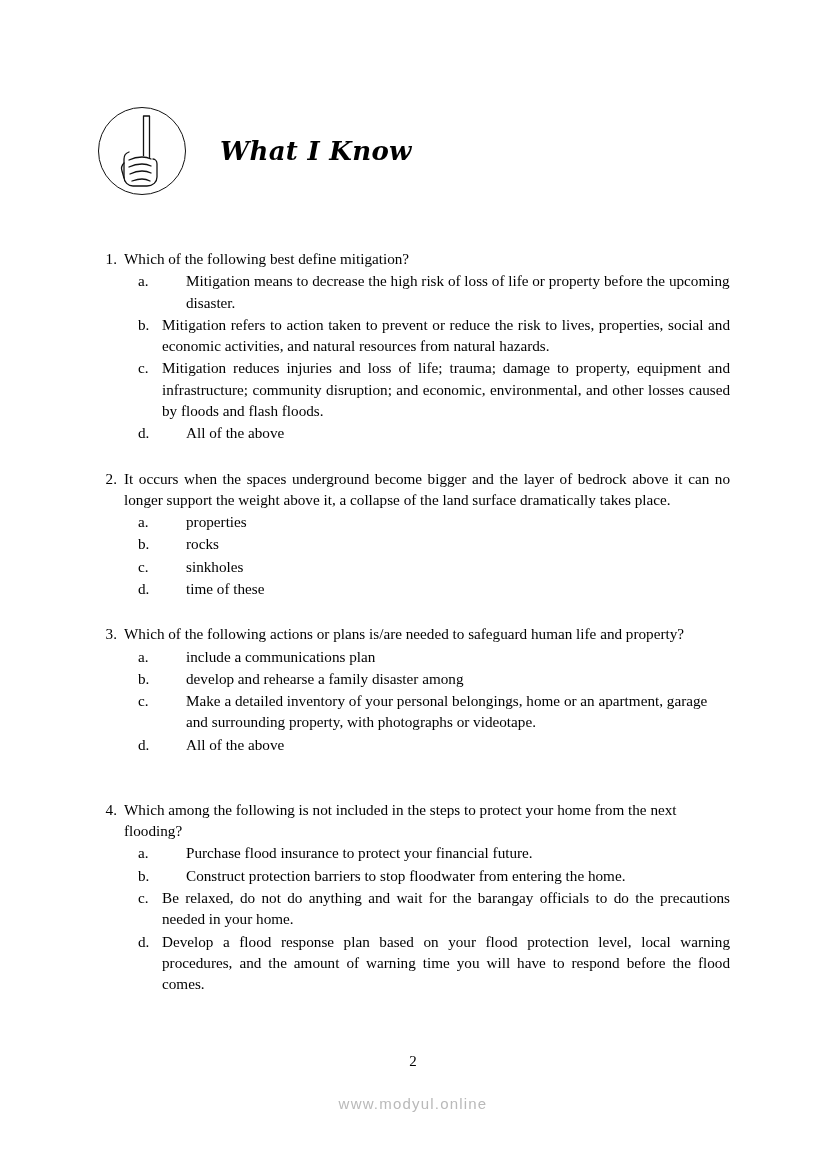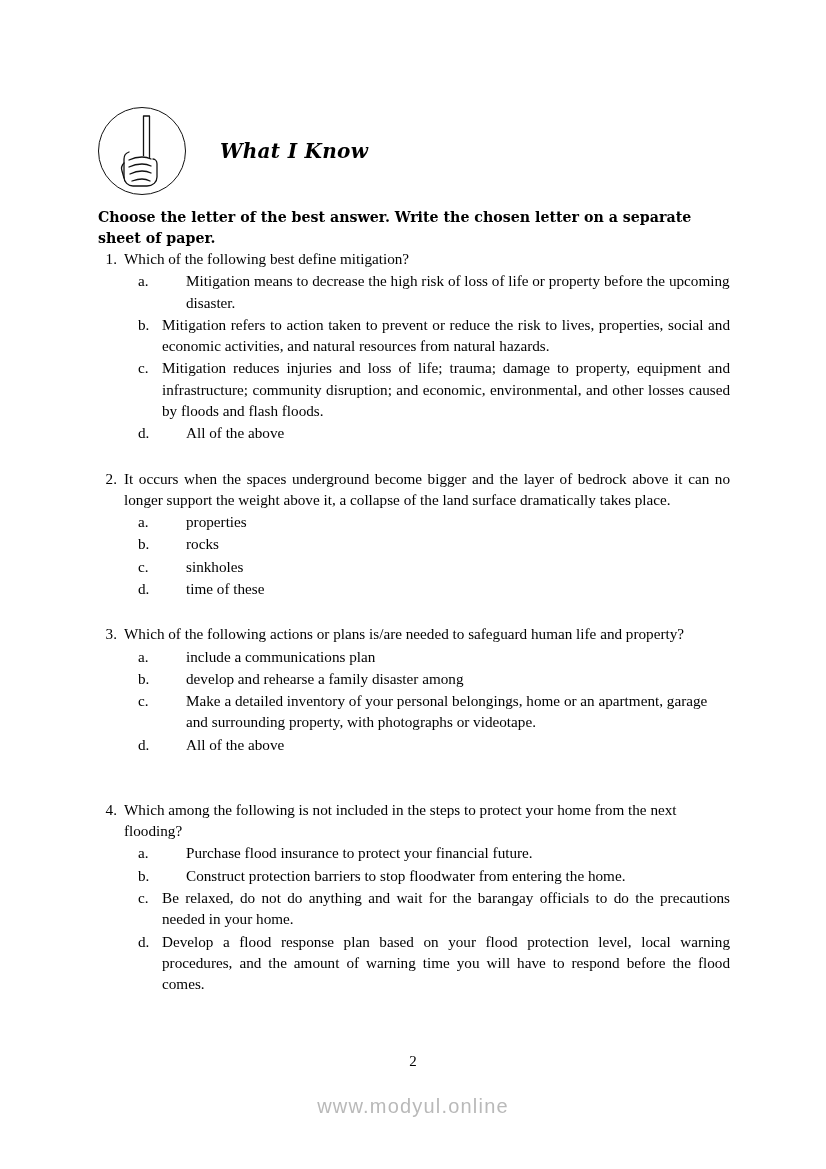--- a/index.html
+++ b/index.html
@@ -41,21 +41,21 @@
     background: #fff;
   }
   .pencil-badge svg {
     position: absolute;
     left: 0; top: 0;
   }
   .section-title {
     font-family: "DejaVu Serif", serif;
     font-weight: bold;
     font-style: italic;
-    font-size: 20px;
+    font-size: 26px;
     letter-spacing: 0.3px;
     margin-left: 34px;
     white-space: nowrap;
     text-align: right;
   }
   .instructions {
     position: absolute;
     left: 98px;
     top: 207px;
     width: 632px;
@@ -123,21 +123,21 @@
     text-align: center;
     font-size: 15px;
   }
   .watermark {
     position: absolute;
     left: 0;
     top: 1095px;
     width: 826px;
     text-align: center;
     font-family: "Liberation Sans", sans-serif;
-    font-size: 20px;
+    font-size: 15px;
     color: #b9b9b9;
     letter-spacing: 1.2px;
   }
 </style>
 </head>
 <body>
 
 <div class="page">
 
   <div class="header-row">
@@ -155,21 +155,20 @@
           <path d="M31 66 c4 -2 8 -3 12 -3 c4 0 7 1 9 2"></path>
           <path d="M33 73 c3 -1 7 -2 10 -2 c3 0 6 1 8 2"></path>
 
           <path d="M25 55 c-2 2 -3 5 -2 8 l2 7"></path>
         </g>
       </svg>
     </div>
     <div class="section-title">What I Know</div>
   </div>
 
-  <div class="instructions">Choose the letter of the best answer. Write the chosen letter on a separate sheet of paper.</div>
 
   <div class="qlist">
 
     <div class="qitem">
       <div class="qhead">
         <div class="qnum">1.</div>
         <div class="qtext nojust">Which of the following best define mitigation?</div>
       </div>
       <div class="choices">
         <div class="choice">

